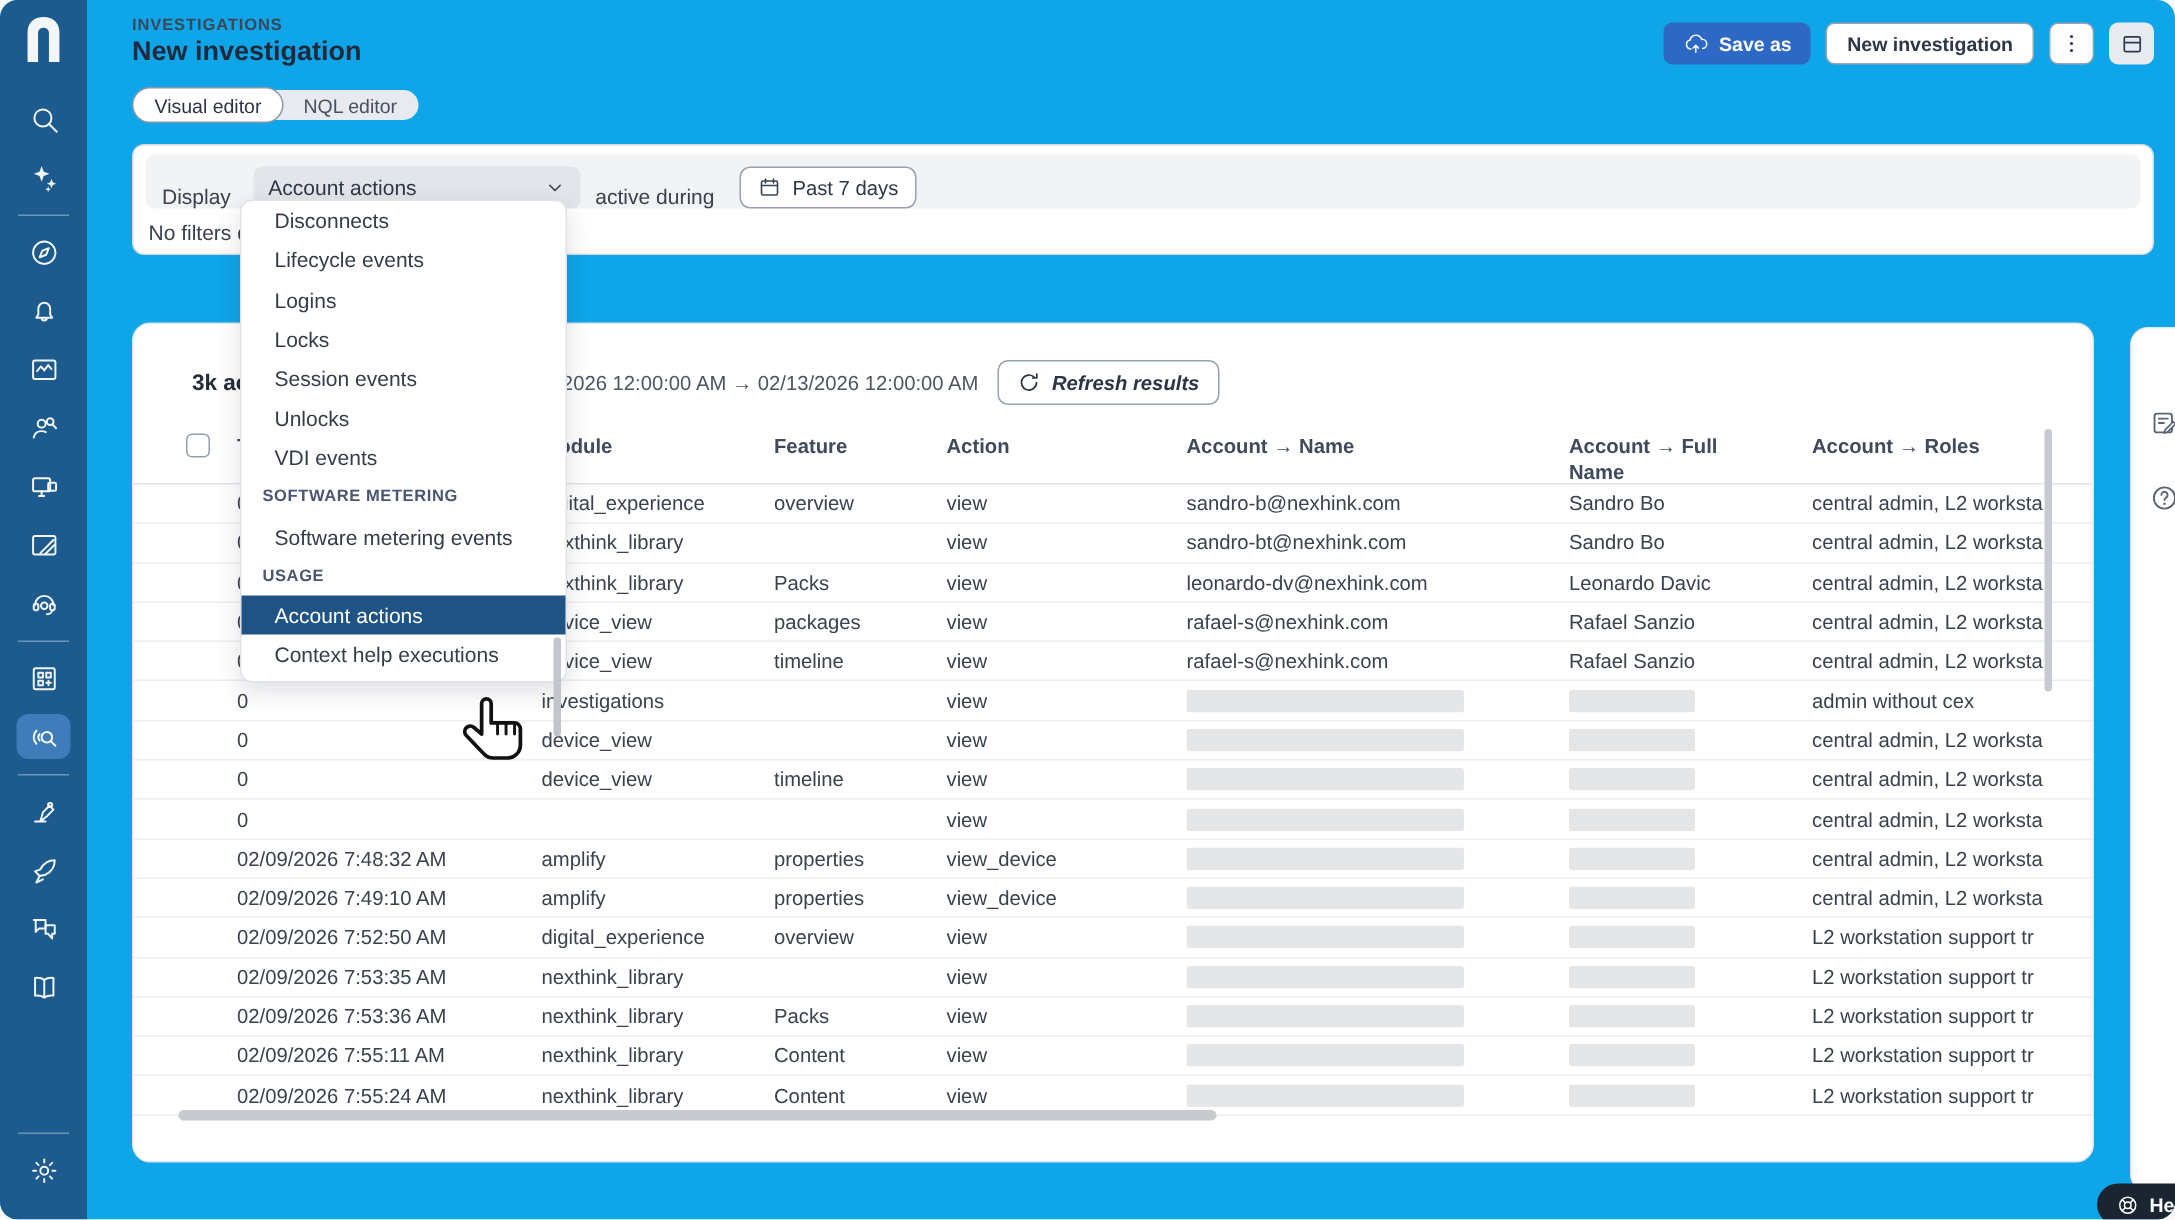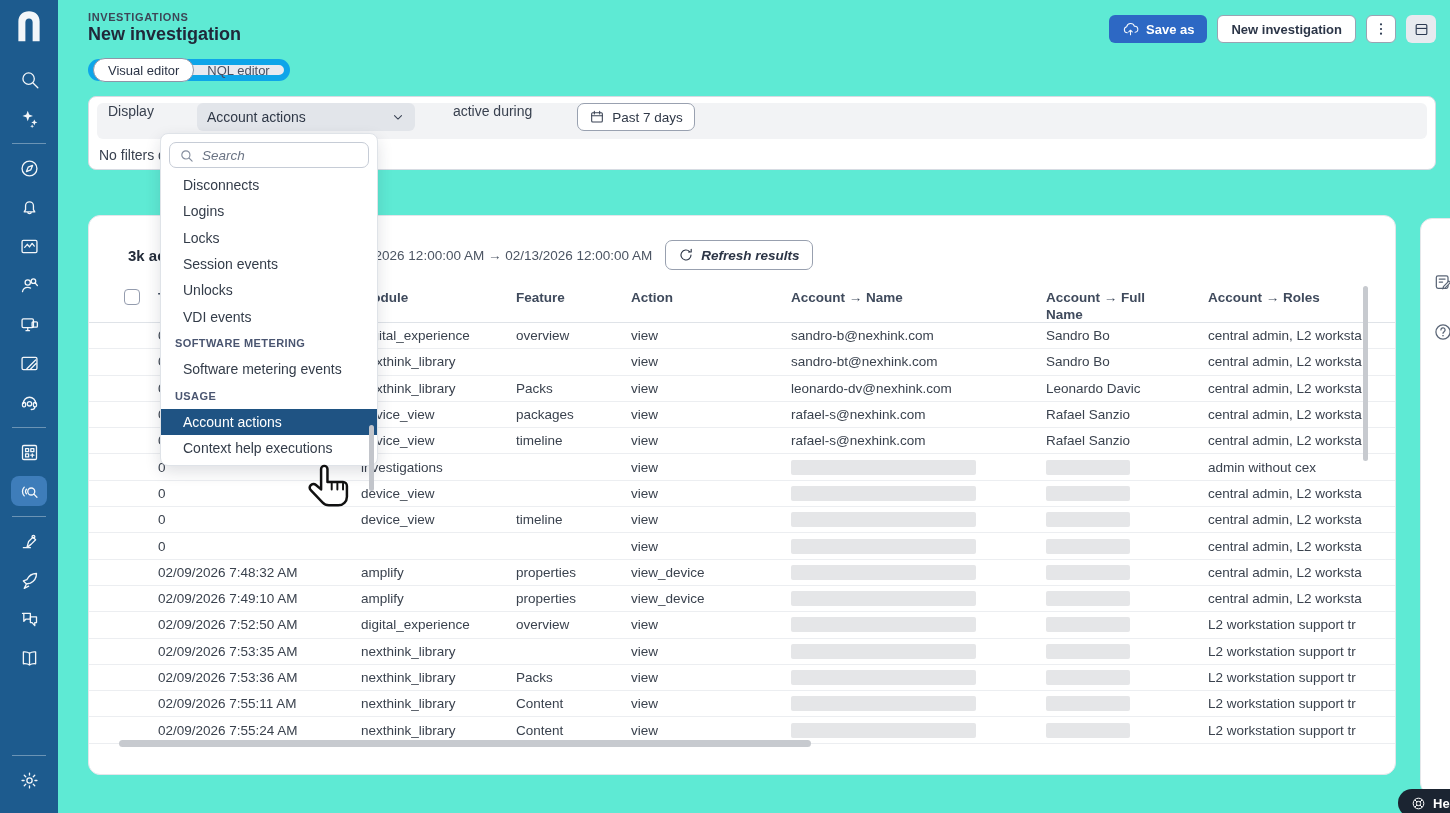--- a/index.html
+++ b/index.html
@@ -1,18 +1,18 @@
 <!DOCTYPE html>
 <html><head>
 <meta charset="utf-8">
 <style>
   * { margin:0; padding:0; box-sizing:border-box; }
   html,body { width:1450px; height:813px; }
   body { font-family:"Liberation Sans", sans-serif; background:#f7f8f9; overflow:hidden; }
-  .canvas { position:relative; width:1450px; height:813px; overflow:hidden; background:#5eead4; }
+  .canvas { position:relative; width:1450px; height:813px; overflow:hidden; background:#0ea5e9;border-radius:12px; }
 
   
   .sidebar { position:absolute; left:0; top:0; width:58px; height:813px; background:#1d5b8e; display:flex; flex-direction:column; align-items:center; z-index:5; }
   .logo { width:30px; height:34px; margin-top:10px; cursor:pointer; }
   .side-btn { background:none; border:none; width:36px; height:30px; display:flex; align-items:center; justify-content:center; cursor:pointer; margin-top:9px; border-radius:8px; }
   .side-btn svg { width:21px; height:21px; }
   .ic { stroke:#fff; fill:none; stroke-width:1.5; stroke-linecap:round; stroke-linejoin:round; opacity:.95; }
   .icf { fill:#fff; stroke:none; opacity:.95; }
   .side-div { width:34px; height:1px; background:rgba(255,255,255,.35); margin-top:10px; }
   .side-btn.active { background:#3e7dba; }
@@ -21,27 +21,27 @@
   
   .breadcrumb { position:absolute; left:88px; top:11px; font-size:11px; font-weight:bold; letter-spacing:.6px; color:#3d4657; }
   .page-title { position:absolute; left:88px; top:24px; font-size:18px; font-weight:bold; color:#20293a; }
   .topbar-right { position:absolute; right:14px; top:15px; display:flex; align-items:center; gap:10px; }
   .btn-primary { display:flex; align-items:center; gap:7px; background:#2d68c4; color:#fff; border:none; border-radius:6px; height:28px; padding:0 13px; font-size:13px; font-weight:bold; cursor:pointer; }
   .btn-outline { background:#fff; color:#2c3648; border:1px solid #9aa3b2; border-radius:6px; height:28px; padding:0 13px; font-size:13px; font-weight:bold; cursor:pointer; }
   .btn-kebab { background:#fff; border:1px solid #9aa3b2; border-radius:6px; width:30px; height:28px; cursor:pointer; display:flex; align-items:center; justify-content:center; }
   .btn-panel { background:#e7eaef; border:none; border-radius:6px; width:30px; height:28px; cursor:pointer; display:flex; align-items:center; justify-content:center; }
 
   
-  .tabs { position:absolute; left:88px; top:59px; display:flex; background:#e8eaf0; border:6px solid #0ea5e9; border-radius:999px; height:22px; align-items:center; }
+  .tabs { position:absolute; left:88px; top:59px; display:flex; background:#e8eaf0; border:1px solid #0ea5e9; border-radius:999px; height:22px; align-items:center; }
   .tab { font-size:13px; color:#475062; padding:0 14px; height:22px; display:flex; align-items:center; border-radius:999px; cursor:pointer; }
   .tab.active { background:#fff; border:1px solid #8d96a8; color:#2b3446; margin:-1px; height:24px; }
 
   
   .query-box { position:absolute; left:88px; top:96px; width:1348px; height:74px; background:#fff; border:1px solid #d6dbe2; border-radius:8px; padding:6px 8px; }
-  .query-row1 { background:#f2f3f5; border-radius:6px; height:36px; display:flex; align-items:flex-start; padding-left:11px;gap:28px; }
+  .query-row1 { background:#f2f3f5; border-radius:6px; height:36px; display:flex; align-items:flex-end; padding-left:11px; }
   .q-label { font-size:14px; color:#39414f; }
   .select { width:218px; height:28px; background:#e2e5ea; border:none; border-radius:6px; margin-left:15px; display:flex; align-items:center; justify-content:space-between; padding:0 10px; font-size:14px; color:#2f3847; cursor:pointer; }
   .active-during { margin-left:10px; font-size:14px; color:#39414f; }
   .btn-range { display:flex; align-items:center; gap:7px; margin-left:17px; height:28px; background:#fff; border:1px solid #99a1b0; border-radius:7px; padding:0 11px; font-size:13.5px; color:#2f3847; cursor:pointer; }
   .query-row2 { padding:8px 0 0 2px; font-size:14px; color:#39414f; white-space:nowrap; overflow:hidden; }
 
   
   .card { position:absolute; left:88px; top:215px; width:1308px; height:560px; background:#fff; border:1px solid #e3e6ea; border-radius:12px; overflow:hidden; }
   .card-head { display:flex; align-items:center; height:38px; margin-top:20px; padding-left:39px; }
   .res-title { font-size:15px; font-weight:bold; color:#242c3a; }
@@ -493,29 +493,23 @@
     <button class="rp-btn">
         <svg viewBox="0 0 24 24">
           <circle cx="12" cy="12" r="8.5" fill="none" stroke-width="1.5"></circle>
           <path d="M9.5 9.5a2.5 2.5 0 114 2c-.9.7-1.5 1.1-1.5 2.1" fill="none" stroke-width="1.5" stroke-linecap="round"></path>
           <circle cx="12" cy="16.5" r=".5" fill="#5a6576"></circle>
         </svg>
       </button>
   </div>
 
   <div class="dropdown">
-    <div class="dd-search">
-      <svg viewBox="0 0 24 24" width="15" height="15">
-          <circle cx="11" cy="11" r="6.5" fill="none" stroke="#858e9e" stroke-width="1.8"></circle>
-          <path d="M16 16l5 5" stroke="#858e9e" stroke-width="1.8" stroke-linecap="round"></path>
-        </svg>
-      <input type="text" placeholder="Search" style="">
-    </div>
     <div>
         <div class="dd-item">Disconnects</div>
+        <div class="dd-item">Lifecycle events</div>
         <div class="dd-item">Logins</div>
         <div class="dd-item">Locks</div>
         <div class="dd-item">Session events</div>
         <div class="dd-item">Unlocks</div>
         <div class="dd-item">VDI events</div>
         <div class="dd-header">SOFTWARE METERING</div>
         <div class="dd-item">Software metering events</div>
         <div class="dd-header">USAGE</div>
         <div class="dd-item sel">Account actions</div>
         <div class="dd-item">Context help executions</div>

